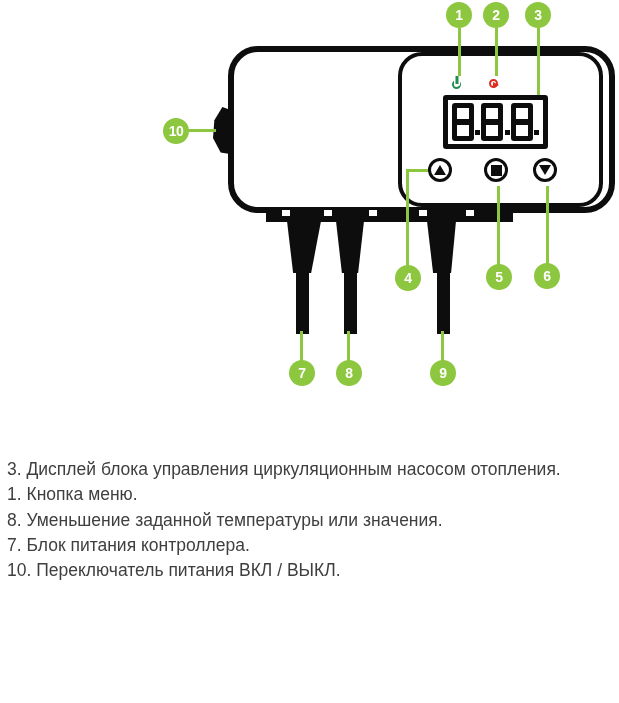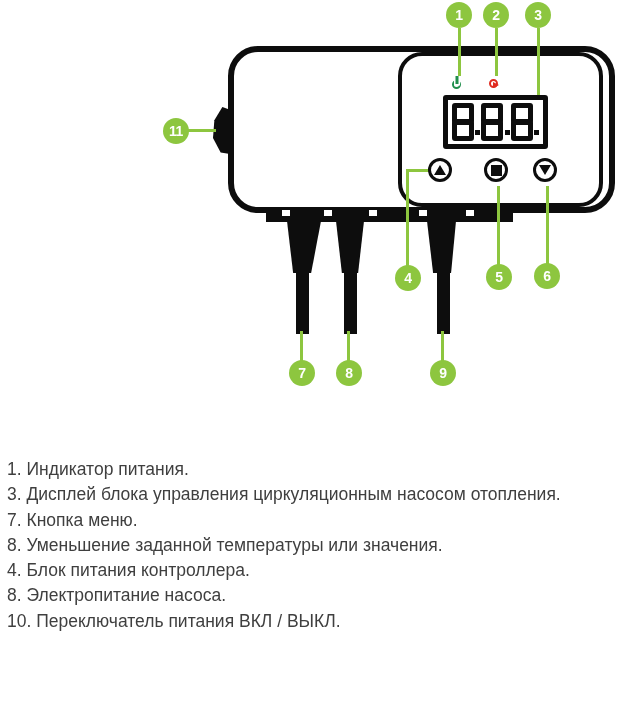--- a/index.html
+++ b/index.html
@@ -117,24 +117,22 @@
 
   <div class="abs marker" style="left:446px;top:2px">1</div>
   <div class="abs marker" style="left:483px;top:2px">2</div>
   <div class="abs marker" style="left:525px;top:2px">3</div>
   <div class="abs marker" style="left:395px;top:265px">4</div>
   <div class="abs marker" style="left:486px;top:264px">5</div>
   <div class="abs marker" style="left:534px;top:263px">6</div>
   <div class="abs marker" style="left:289px;top:360px">7</div>
   <div class="abs marker" style="left:336px;top:360px">8</div>
   <div class="abs marker" style="left:430px;top:360px">9</div>
-  <div class="abs marker" style="left:163px;top:118px">11</div>
+  <div class="abs marker" style="left:163px;top:118px">10</div>
 
   <div class="abs" id="legend">
-    <div class="legend-item">1. Индикатор питания.</div>
     <div class="legend-item">3. Дисплей блока управления циркуляционным насосом отопления.</div>
-    <div class="legend-item">7. Кнопка меню.</div>
+    <div class="legend-item">1. Кнопка меню.</div>
     <div class="legend-item">8. Уменьшение заданной температуры или значения.</div>
-    <div class="legend-item">4. Блок питания контроллера.</div>
-    <div class="legend-item">8. Электропитание насоса.</div>
+    <div class="legend-item">7. Блок питания контроллера.</div>
     <div class="legend-item">10. Переключатель питания ВКЛ / ВЫКЛ.</div>
   </div>
 </div>
 
 </body></html>

